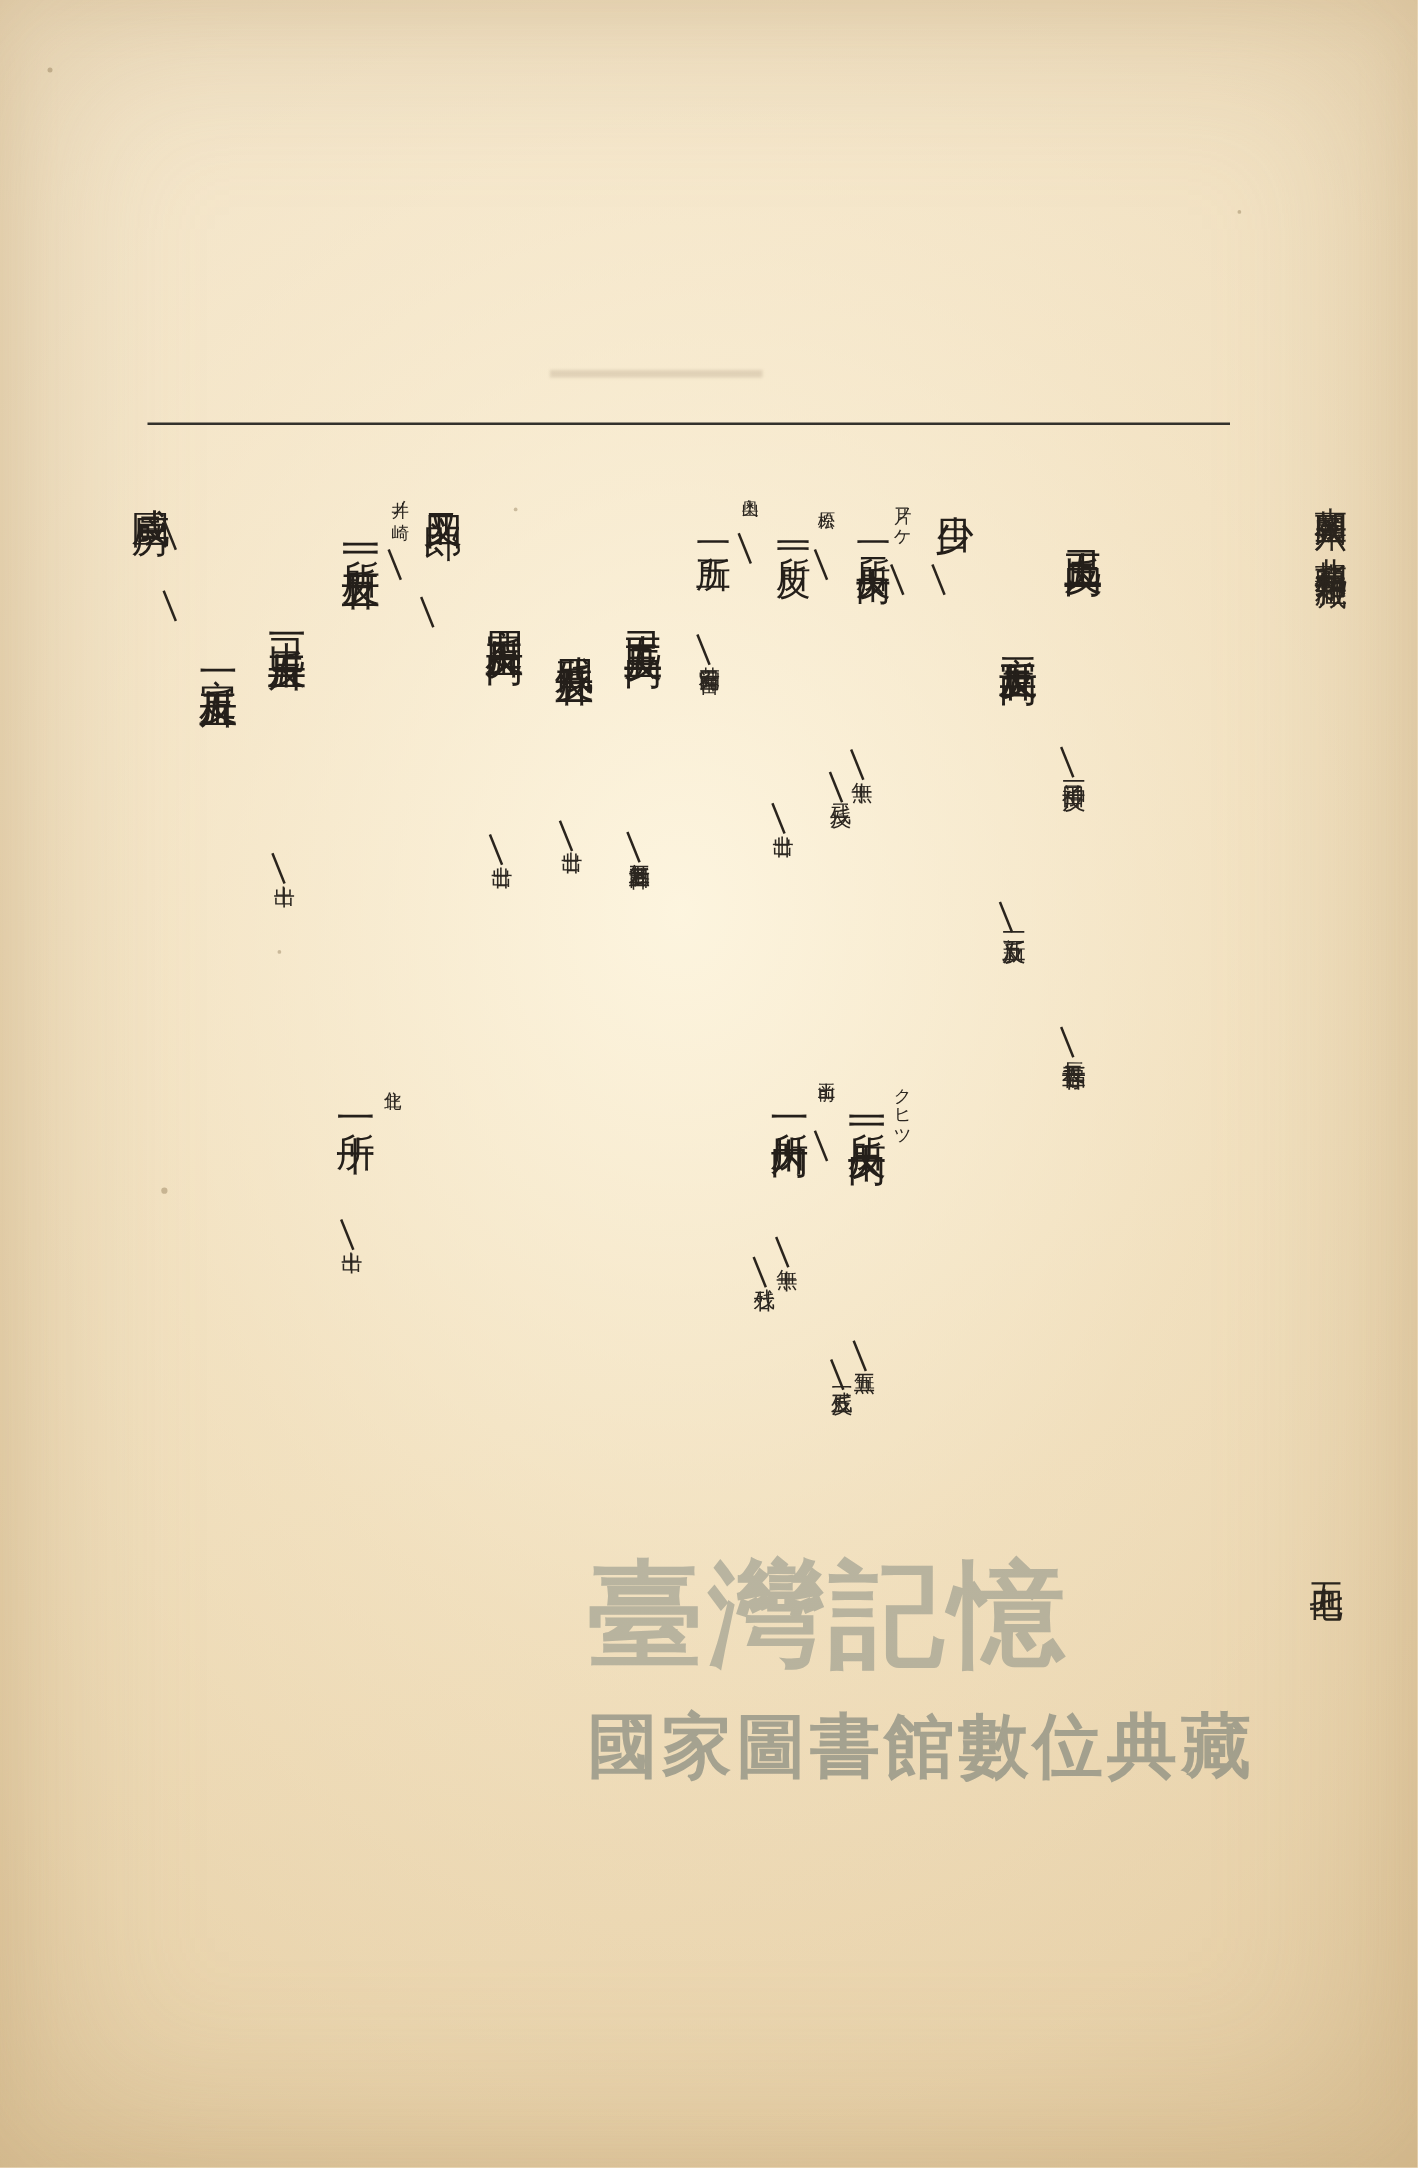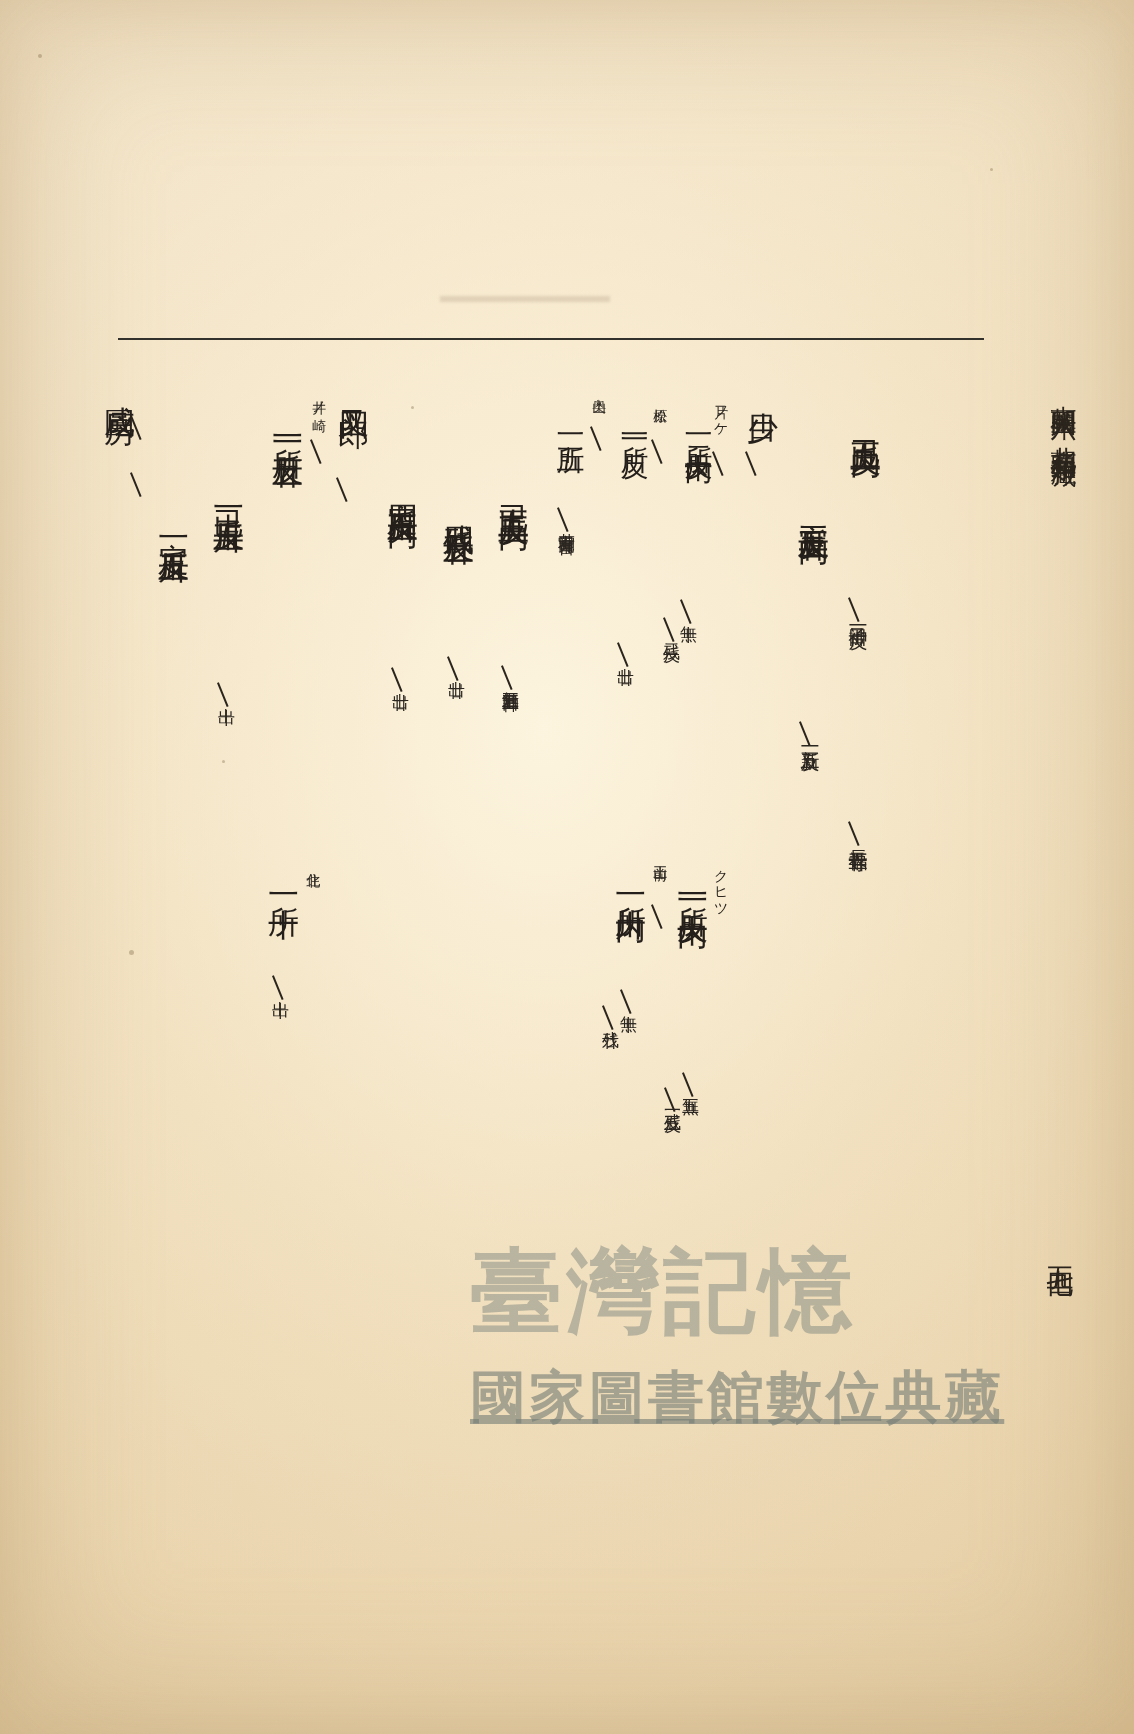--- a/index.html
+++ b/index.html
@@ -155,21 +155,20 @@
     white-space: nowrap;
   }
   .wm-cn2 {
     font-family: "DejaVu Serif", serif;
     font-size: 56px;
     color: rgba(115,124,116,0.60);
     letter-spacing: 0.06em;
     white-space: nowrap;
     margin-top: 6px;
     font-weight: 700;
-    text-decoration: underline;
   }
 </style>
 </head>
 <body>
 
 <div class="paper"></div>
 <div class="edge-shade"></div>
 
 <div class="speck" style="left:38px;top:54px;width:4px;height:4px;"></div>
 <div class="speck" style="left:990px;top:168px;width:3px;height:3px;"></div>

